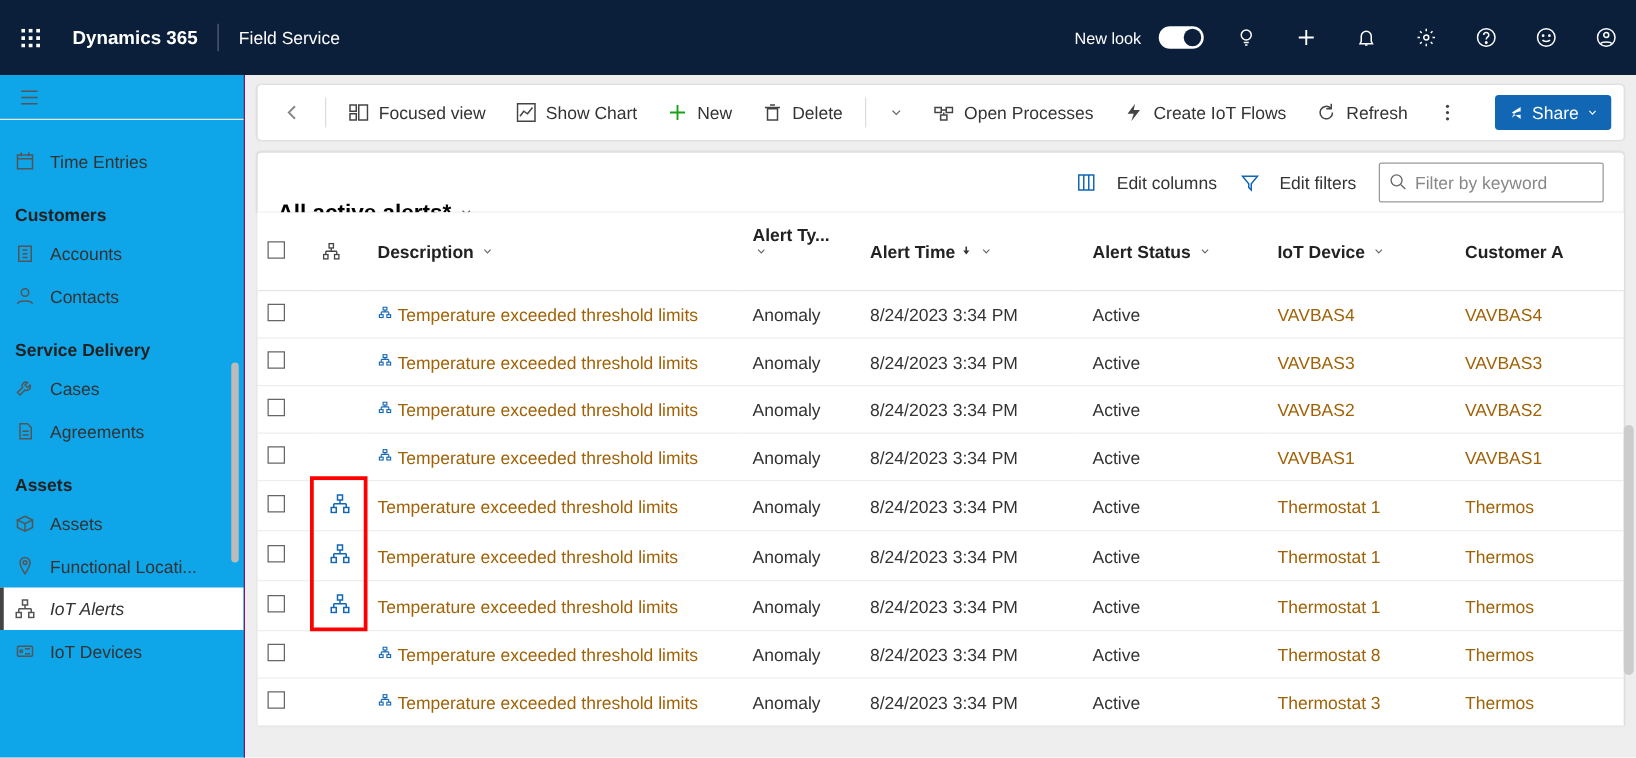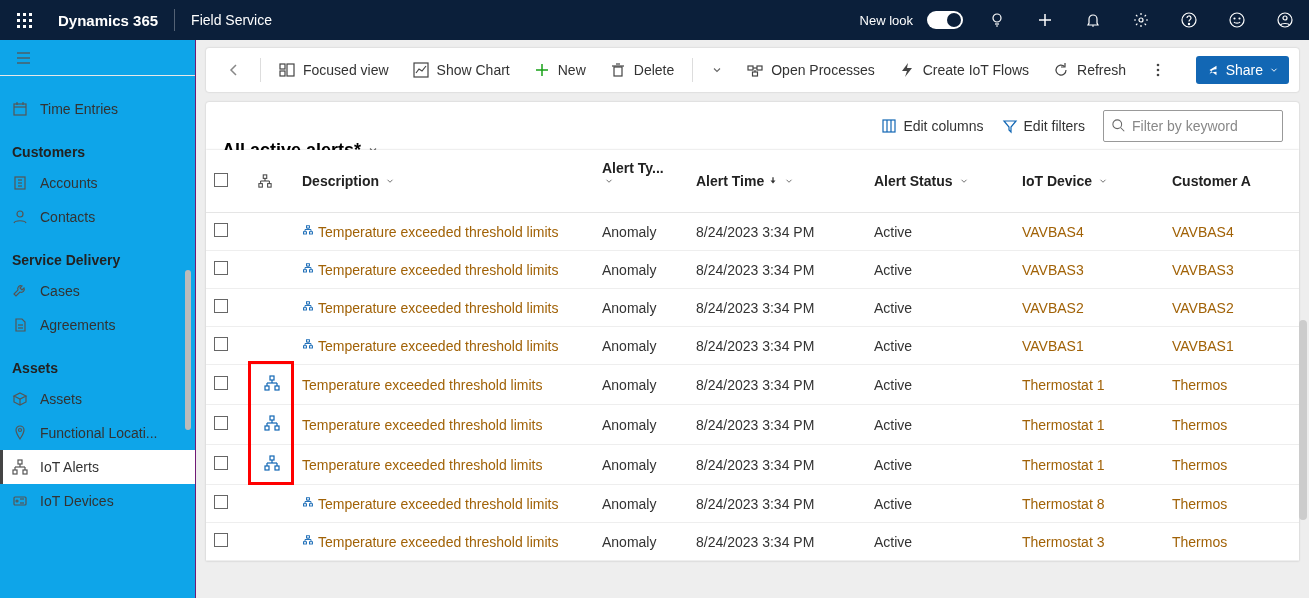--- a/index.html
+++ b/index.html
@@ -1,19 +1,19 @@
 <!DOCTYPE html>
 <html><head>
 <meta charset="utf-8">
 <style>
 * { box-sizing: border-box; margin: 0; padding: 0; font-family: "Segoe UI", sans-serif; }
 body { width: 1309px; height: 606px; overflow: hidden; background: #fff; }
 
 
-.navbar { height: 40px; background: #0b1f3a; display: flex; align-items: center; color: #fff; }
+.navbar { height: 60px; background: #0b1f3a; display: flex; align-items: center; color: #fff; }
 .navbar .waffle { width: 48px; display: flex; align-items: center; justify-content: center; }
 .navbar .brand { font-weight: 600; font-size: 15px; padding: 0 10px; }
 .navbar .divider { width: 1px; height: 22px; background: rgba(255,255,255,0.3); margin: 0 6px; }
 .navbar .area { font-size: 14px; padding: 0 10px; }
 .navbar .spacer1 { width: 100px; }
 .navbar .search { flex: 0 0 470px; height: 32px; background: #2a3c57; border-radius: 2px; display: flex; align-items: center; padding: 0 10px; margin-left: 10px; }
 .navbar .search svg { margin-right: 8px; }
 .navbar .search input { background: transparent; border: none; color: #e6e6e6; font-size: 14px; outline: none; width: 100%; }
 .navbar .right { margin-left: auto; display: flex; align-items: center; gap: 0; }
 .newlook { display: flex; align-items: center; font-size: 13px; padding: 0 10px; gap: 14px; }
@@ -22,39 +22,39 @@
 .navicon { width: 48px; height: 48px; display: flex; align-items: center; justify-content: center; }
 
 
 .shell { display: flex; height: calc(606px - 48px); }
 
 
 .sidebar { width: 196px; background: #0ea5e9; border-right: 1px solid #701a75; position: relative; overflow: hidden; }
 .sb-control { height: 36px; display: flex; align-items: center; padding-left: 16px; border-bottom: 1px solid #e8e8e8; }
 .sb-scroll { height: calc(100% - 36px); overflow: hidden; }
 .sb-item { height: 34px; display: flex; align-items: center; padding-left: 12px; gap: 12px; font-size: 14px; color: #333; cursor: pointer; }
-.sb-item.selected { background: #fff; border-left: 3px solid #444; padding-left: 9px; }
+.sb-item.selected { background: #fff; border-left: 3px solid #444; padding-left: 9px; font-style: italic; }
 .sb-item .ic { width: 16px; display: flex; justify-content: center; color: #555; }
 .sb-group { font-weight: 600; font-size: 14px; color: #222; padding: 18px 0 6px 12px; }
 .sb-scrollbar { position: absolute; right: 4px; top: 50px; bottom: 10px; width: 6px; }
 .sb-thumb { position: absolute; width: 6px; background: #bbb; border-radius: 3px; }
 
 
 .main { flex: 1; background: #eee; overflow: hidden; position: relative; }
 .cmdbar { margin: 8px 10px 0 10px; background: #fff; height: 44px; display: flex; align-items: center; padding: 0 10px; gap: 4px; border-radius: 3px; box-shadow: 0 0 2px rgba(0,0,0,0.2); }
 .cmdbtn { display: flex; align-items: center; gap: 8px; font-size: 14px; color: #333; padding: 6px 10px; cursor: pointer; border-radius: 3px; }
 .cmdbtn .pi { width: 16px; height: 16px; display: flex; align-items: center; justify-content: center; }
 .cmdbar .sep { width: 1px; height: 24px; background: #ddd; margin: 0 4px; }
 .cmdbar .flex { flex: 1; }
 .sharebtn { background: #1267b4; color: #fff; border-radius: 3px; padding: 6px 10px 6px 10px; display: flex; align-items: center; gap: 6px; font-size: 14px; }
 
 .viewhdr { margin: 10px 10px 0 10px; background: #fff; height: 48px; display: flex; align-items: center; padding: 0 16px; border-radius: 3px 3px 0 0; box-shadow: 0 0 2px rgba(0,0,0,0.2); }
 .viewtitle { font-weight: 600; font-size: 18px; display: flex; align-items: center; gap: 6px; margin-top: 48px; }
 .vh-right { margin-left: auto; display: flex; align-items: center; gap: 18px; }
-.linkbtn { display: flex; align-items: center; gap: 6px; font-size: 14px; color: #333; cursor: pointer; }
+.linkbtn { display: flex; align-items: center; gap: 16px; font-size: 14px; color: #333; cursor: pointer; }
 .filterbox { border: 1px solid #999; border-radius: 2px; height: 32px; width: 180px; display: flex; align-items: center; padding: 0 8px; gap: 6px; color: #666; font-size: 14px; }
 
 
 .gridwrap { margin: 0 10px; background: #fff; box-shadow: 0 0 2px rgba(0,0,0,0.2); position: relative; }
 table.grid { width: 100%; border-collapse: collapse; table-layout: fixed; }
 table.grid th { text-align: left; font-weight: 600; font-size: 14px; color: #222; padding: 10px 8px; border-bottom: 1px solid #e5e5e5; background: #fff; }
 table.grid td { font-size: 14px; padding: 10px 8px; border-bottom: 1px solid #eee; color: #333; white-space: nowrap; overflow: hidden; text-overflow: ellipsis; vertical-align: middle; }
 table.grid td.link { color: #a16207; }
 .chk { width: 14px; height: 14px; border: 1px solid #666; display: inline-block; }
 .th-label { display: inline-flex; align-items: center; gap: 4px; }

